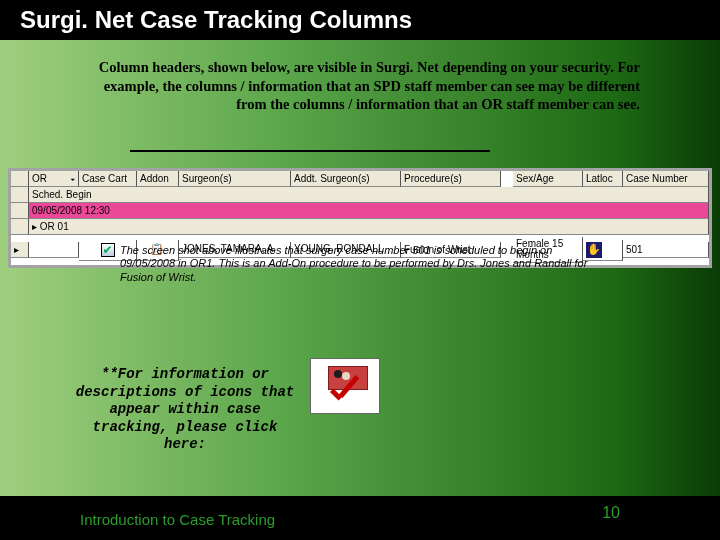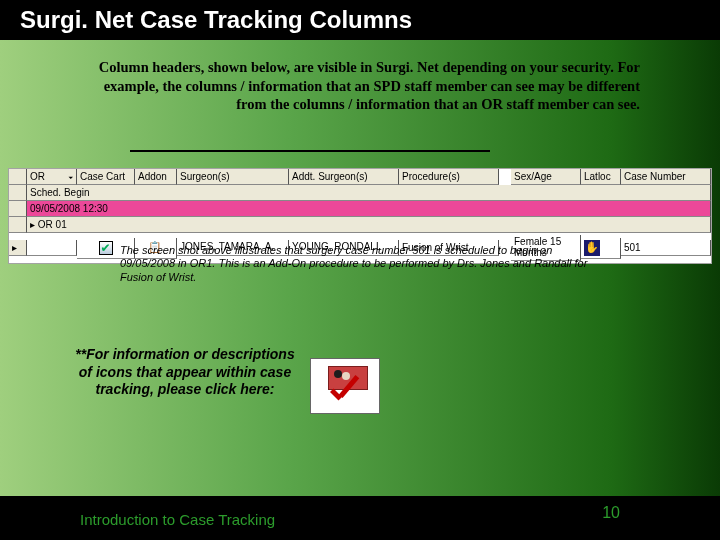--- a/index.html
+++ b/index.html
@@ -33,21 +33,21 @@
   }
   .underline {
     position: absolute;
     left: 130px; width: 360px; top: 150px;
     border-bottom: 2px solid #000;
   }
   .tablewrap {
     position: absolute;
     left: 8px; right: 8px; top: 168px;
     background: #fff;
-    border: 1px solid #a3a3a3;
+    border: 3px solid #a3a3a3;
     font-size: 10px;
   }
   .row { display: flex; align-items: center; }
   .cell {
     border-right: 1px solid #555;
     border-bottom: 1px solid #888;
     padding: 2px 3px;
     background: #ece9d8;
     color: #000;
     min-height: 16px;
@@ -89,23 +89,23 @@
     margin-right:4px;
   }
   .caption {
     position: absolute;
     left: 120px; right: 120px; top: 244px;
     color: #000; font-size: 11px; font-style: italic;
     line-height: 1.22;
   }
   .infotxt {
     position: absolute;
-    left: 70px; top: 346px; width: 230px;
+    left: 70px; top: 366px; width: 230px;
     color:#000; font-size: 14px; font-weight: bold; font-style: italic;
-    text-align: center; line-height:1.25;
+    text-align: center; line-height:1.25;font-family:Liberation Mono, monospace;
   }
   .bigicon {
     position: absolute;
     left: 310px; top: 358px;
     width: 70px; height: 56px;
     background: #fff; border: 1px solid #666;
     display:flex; align-items:center; justify-content:center;
   }
   .bigicon .inner {
     position:relative; width:54px; height:44px;

